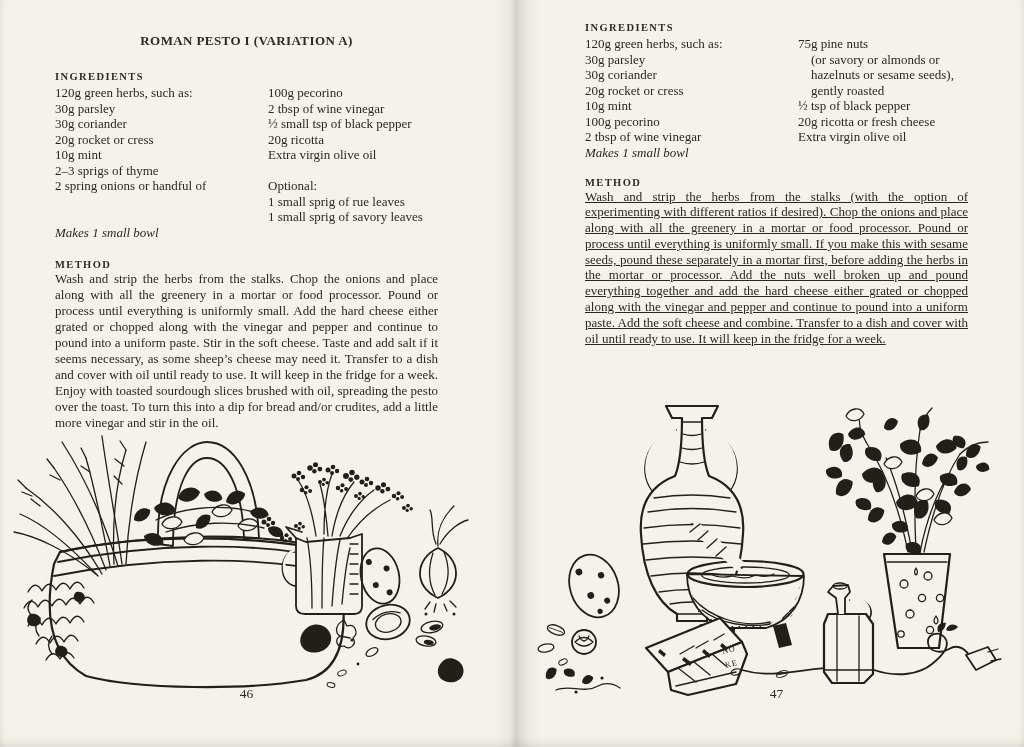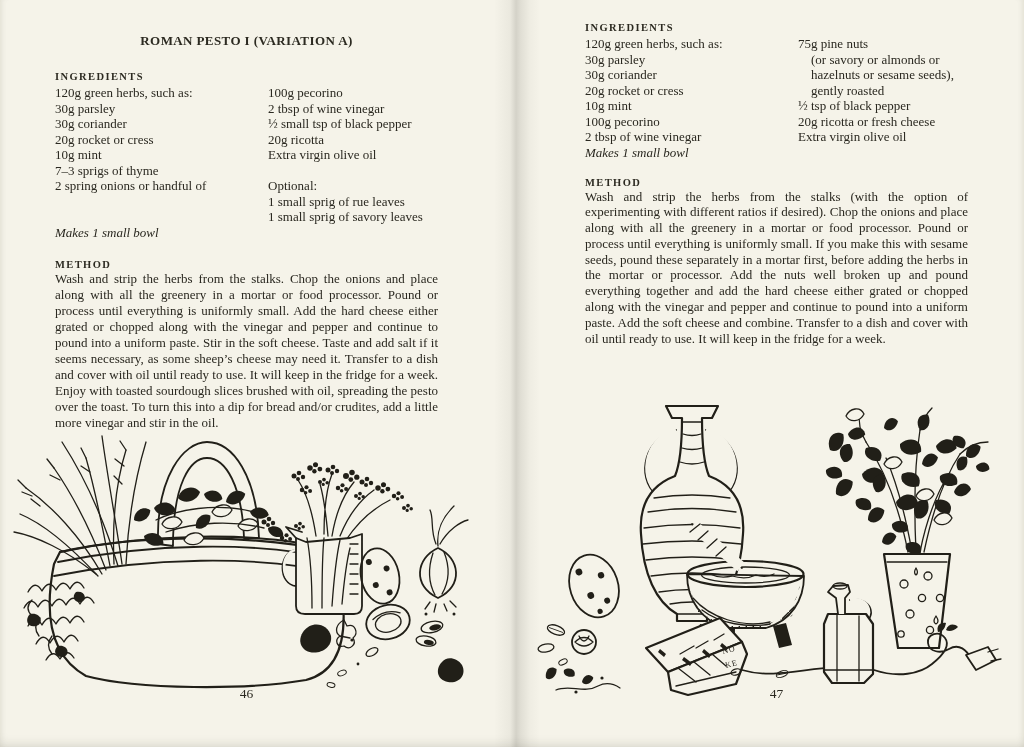--- a/index.html
+++ b/index.html
@@ -18,21 +18,21 @@
   .page.left  .content{left:55px;}
   .page.right .content{left:73px;}
   .title{padding-top:33px;text-align:center;font-size:13px;letter-spacing:0.4px;font-weight:bold;color:#2c2a21;}
   .sec-label{margin-top:22px;font-size:10.5px;font-weight:bold;letter-spacing:1.4px;color:#2c2a21;}
   .ing-grid{display:grid;grid-template-columns:200px 1fr;margin-top:3px;gap:13px;}
   .ing-line{font-size:13px;line-height:15.5px;min-height:15.5px;white-space:pre;}
   .makes{font-style:italic;font-size:13px;line-height:15px;}
   .method-label{margin-top:19px;}
   .page.right .method-label{margin-top:17px;}
   .method{margin-top:1px;font-size:13px;line-height:16px;text-align:justify;}
-  .page.right .method{line-height:15.8px;}
+  .page.right .method{line-height:15.8px;text-decoration:underline;}
   .illus{position:absolute;z-index:2;}
   .illus.l{top:424px;left:6px;}
   .illus.r{top:402px;left:18px;}
   .pageno{position:absolute;top:686px;font-size:13.5px;text-align:center;width:383px;}
   .page.left  .pageno{left:55px;}
   .page.right .pageno{left:73px;}
   
   .s{stroke:var(--ink);fill:none;stroke-width:1.8;stroke-linecap:round;stroke-linejoin:round;}
   .s13{stroke-width:1.3;} .s10{stroke-width:1;} .s22{stroke-width:2.2;}
   .f{fill:var(--ink);stroke:none;}
@@ -47,21 +47,21 @@
     <div class="title">ROMAN PESTO I (VARIATION A)</div>
     <div class="sec-label">INGREDIENTS</div>
     <div class="ing-grid">
       <div>
 
       <div class="ing-line">120g green herbs, such as:</div>
           <div class="ing-line">30g parsley</div>
           <div class="ing-line">30g coriander</div>
           <div class="ing-line">20g rocket or cress</div>
           <div class="ing-line">10g mint</div>
-          <div class="ing-line">7–3 sprigs of thyme</div>
+          <div class="ing-line">2–3 sprigs of thyme</div>
           <div class="ing-line">2 spring onions or handful of</div>
         </div>
       <div>
 
       <div class="ing-line">100g pecorino</div>
           <div class="ing-line">2 tbsp of wine vinegar</div>
           <div class="ing-line">½ small tsp of black pepper</div>
           <div class="ing-line">20g ricotta</div>
           <div class="ing-line">Extra virgin olive oil</div>
           <div class="ing-line"></div>

